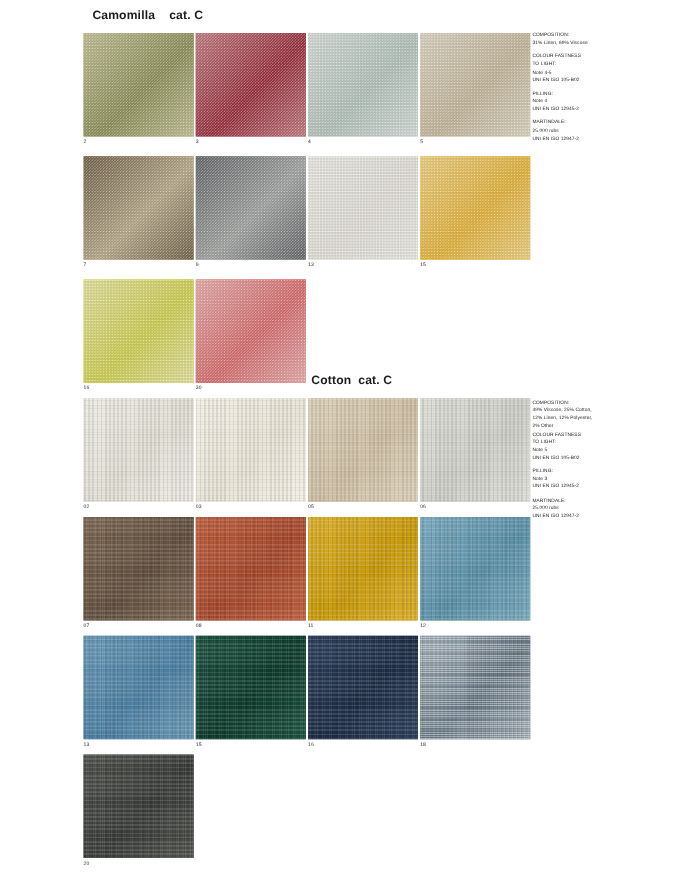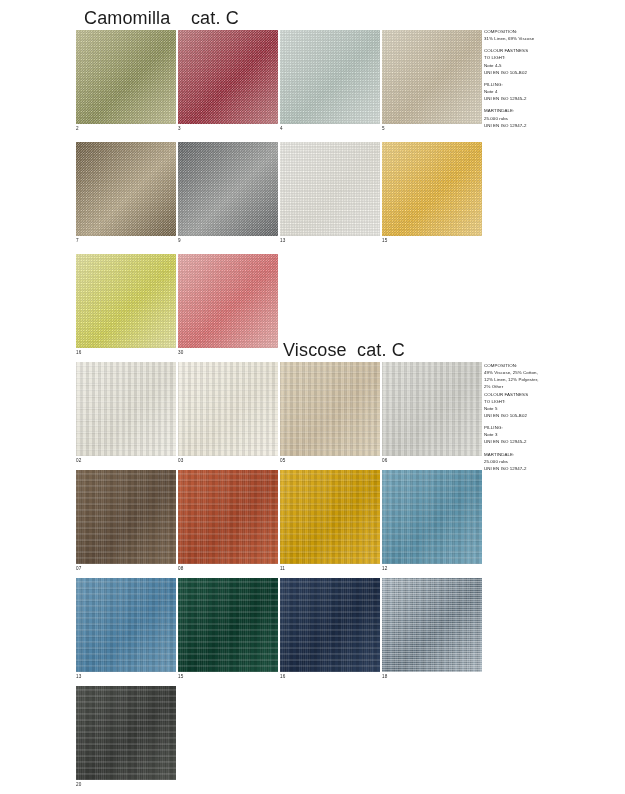--- a/index.html
+++ b/index.html
@@ -17,22 +17,22 @@
   }
   .page {
     position: relative;
     width: 625px;
     height: 794px;
   }
 
   
   .section-title {
     position: absolute;
-    font-size: 18px;
-    font-weight: 400;
+    font-size: 11px;
+    font-weight: 700;
     letter-spacing: 0.15px;
     color: #1c1c1c;
     white-space: pre;
   }
   #camomilla-title { left: 84px; top: 8px; }
   #camelia-title   { left: 283px; top: 340px; }
 
   
   .spec-block {
     position: absolute;
@@ -185,21 +185,21 @@
       <div class="swatch" style="left: 76px; top: 254px;">
         <div class="swatch-chip weave-check" style="background: linear-gradient(135deg, rgb(239, 238, 160) 0%, rgb(217, 217, 74) 55%, rgb(239, 238, 160) 100%) rgb(217, 217, 74);"></div>
         <div class="swatch-label">16</div>
       </div>
       <div class="swatch" style="left: 178px; top: 254px;">
         <div class="swatch-chip weave-check" style="background: linear-gradient(135deg, rgb(243, 176, 174) 0%, rgb(226, 104, 106) 55%, rgb(243, 176, 174) 100%) rgb(226, 104, 106);"></div>
         <div class="swatch-label">30</div>
       </div>
     </div>
 
-  <div class="section-title" id="camelia-title">Viscose  cat. C</div>
+  <div class="section-title" id="camelia-title">Cotton  cat. C</div>
 
   <div class="spec-block" id="camelia-spec">
     <div class="spec-group">
       <span class="spec-line">COMPOSITION:</span>
       <span class="spec-line">49% Viscose, 25% Cotton,</span>
       <span class="spec-line">12% Linen, 12% Polyester,</span>
       <span class="spec-line">2% Other</span>
       <span class="spec-line">COLOUR FASTNESS</span>
       <span class="spec-line">TO LIGHT:</span>
       <span class="spec-line">Note 5</span>

